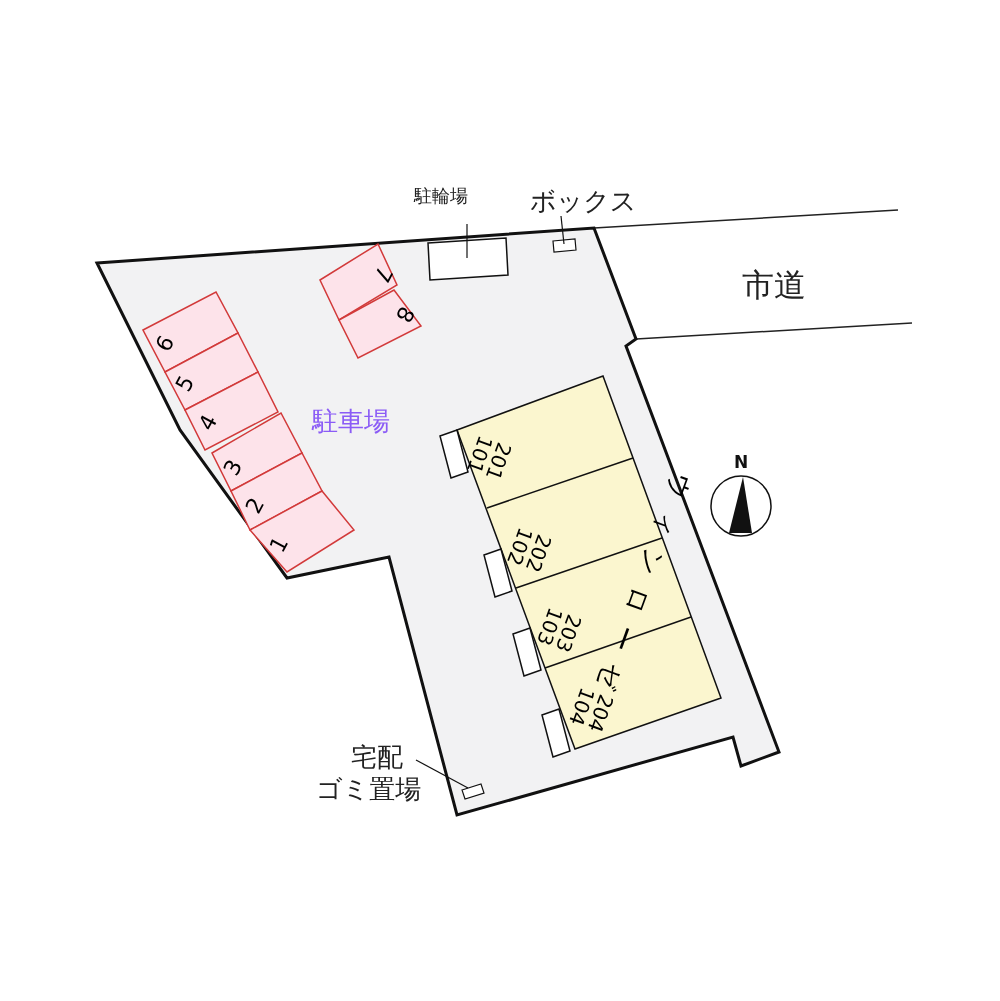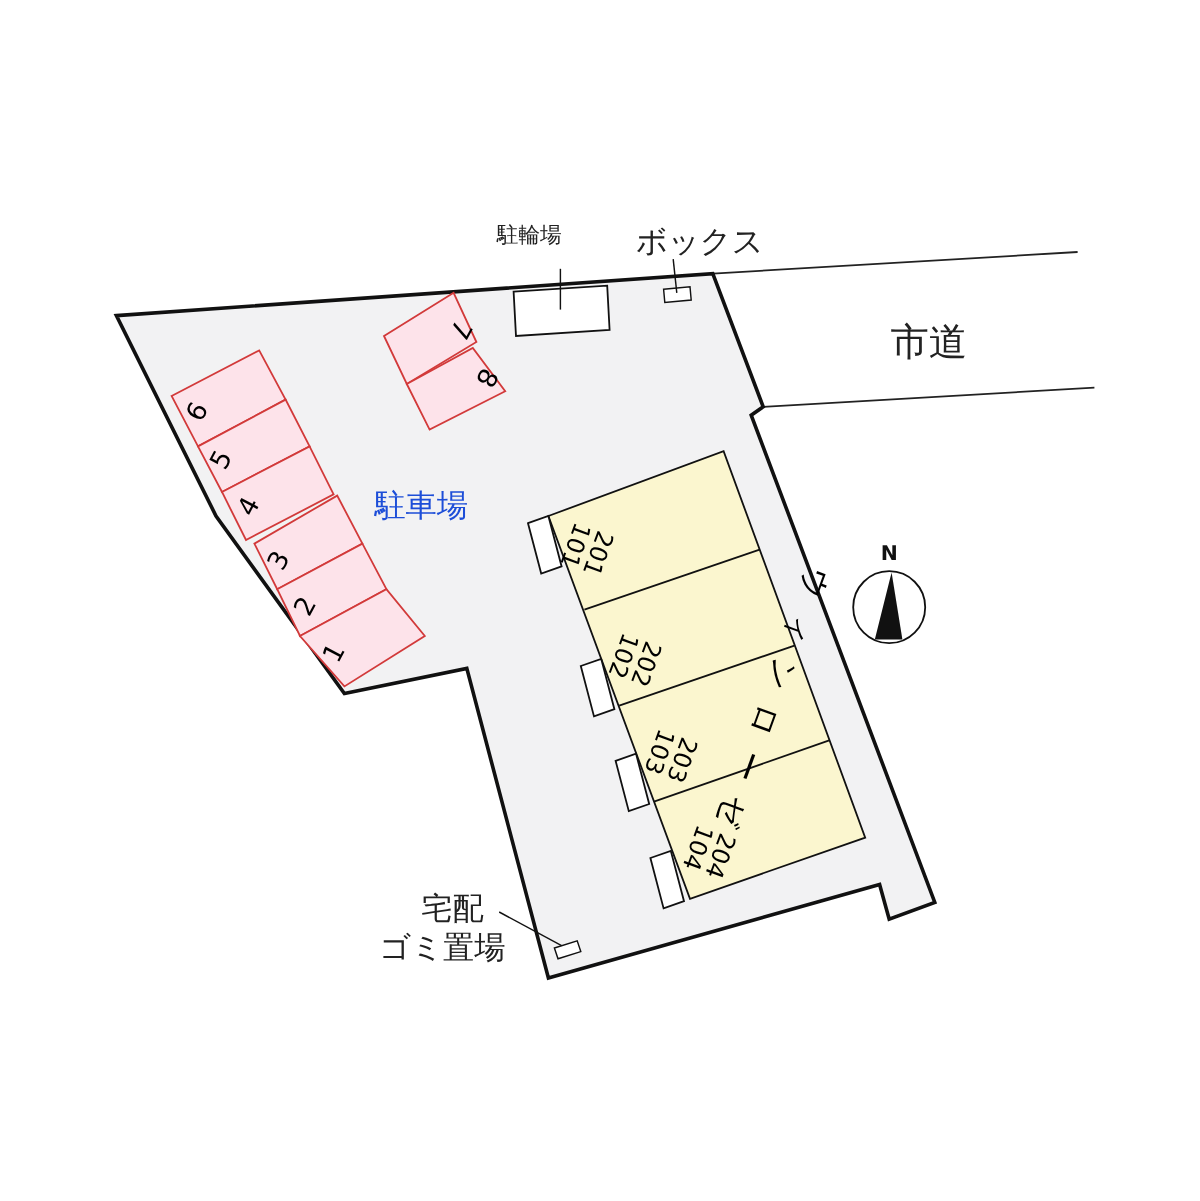--- a/index.html
+++ b/index.html
@@ -55,21 +55,21 @@
 
   <g>
     <circle cx="741" cy="506" r="30" fill="#fff" stroke="#111" stroke-width="1.5"></circle>
     <polygon points="743,477 729,533 752,533" fill="#111"></polygon>
   </g>
 </svg>
 
 <div style="position:absolute;left:414px;top:184px;font-size:18px;color:#222;">駐輪場</div>
 <div style="position:absolute;left:530px;top:184px;font-size:26px;color:#222;">ボックス</div>
 <div style="position:absolute;left:742px;top:264px;font-size:32px;color:#222;">市道</div>
-<div style="position:absolute;left:312px;top:404px;font-size:26px;color:#1d4ed8;text-align:right;">駐車場</div>
+<div style="position:absolute;left:312px;top:404px;font-size:26px;color:#8b5cf6;text-align:right;">駐車場</div>
 <div style="position:absolute;left:351px;top:740px;font-size:26px;color:#222;">宅配</div>
 <div style="position:absolute;left:316px;top:772px;font-size:26px;color:#222;">ゴミ置場</div>
 <div style="position:absolute;left:734px;top:452px;font-size:17px;font-weight:bold;color:#111;">N</div>
 
 <div style="position:absolute;left:158px;top:331px;font-size:22px;transform:rotate(-62deg);">6</div>
 <div style="position:absolute;left:178px;top:371px;font-size:22px;transform:rotate(-62deg);">5</div>
 <div style="position:absolute;left:201px;top:410px;font-size:22px;transform:rotate(-62deg);">4</div>
 <div style="position:absolute;left:226px;top:455px;font-size:22px;transform:rotate(-62deg);">3</div>
 <div style="position:absolute;left:248px;top:493px;font-size:22px;transform:rotate(-62deg);">2</div>
 <div style="position:absolute;left:272px;top:532px;font-size:22px;transform:rotate(-62deg);">1</div>

